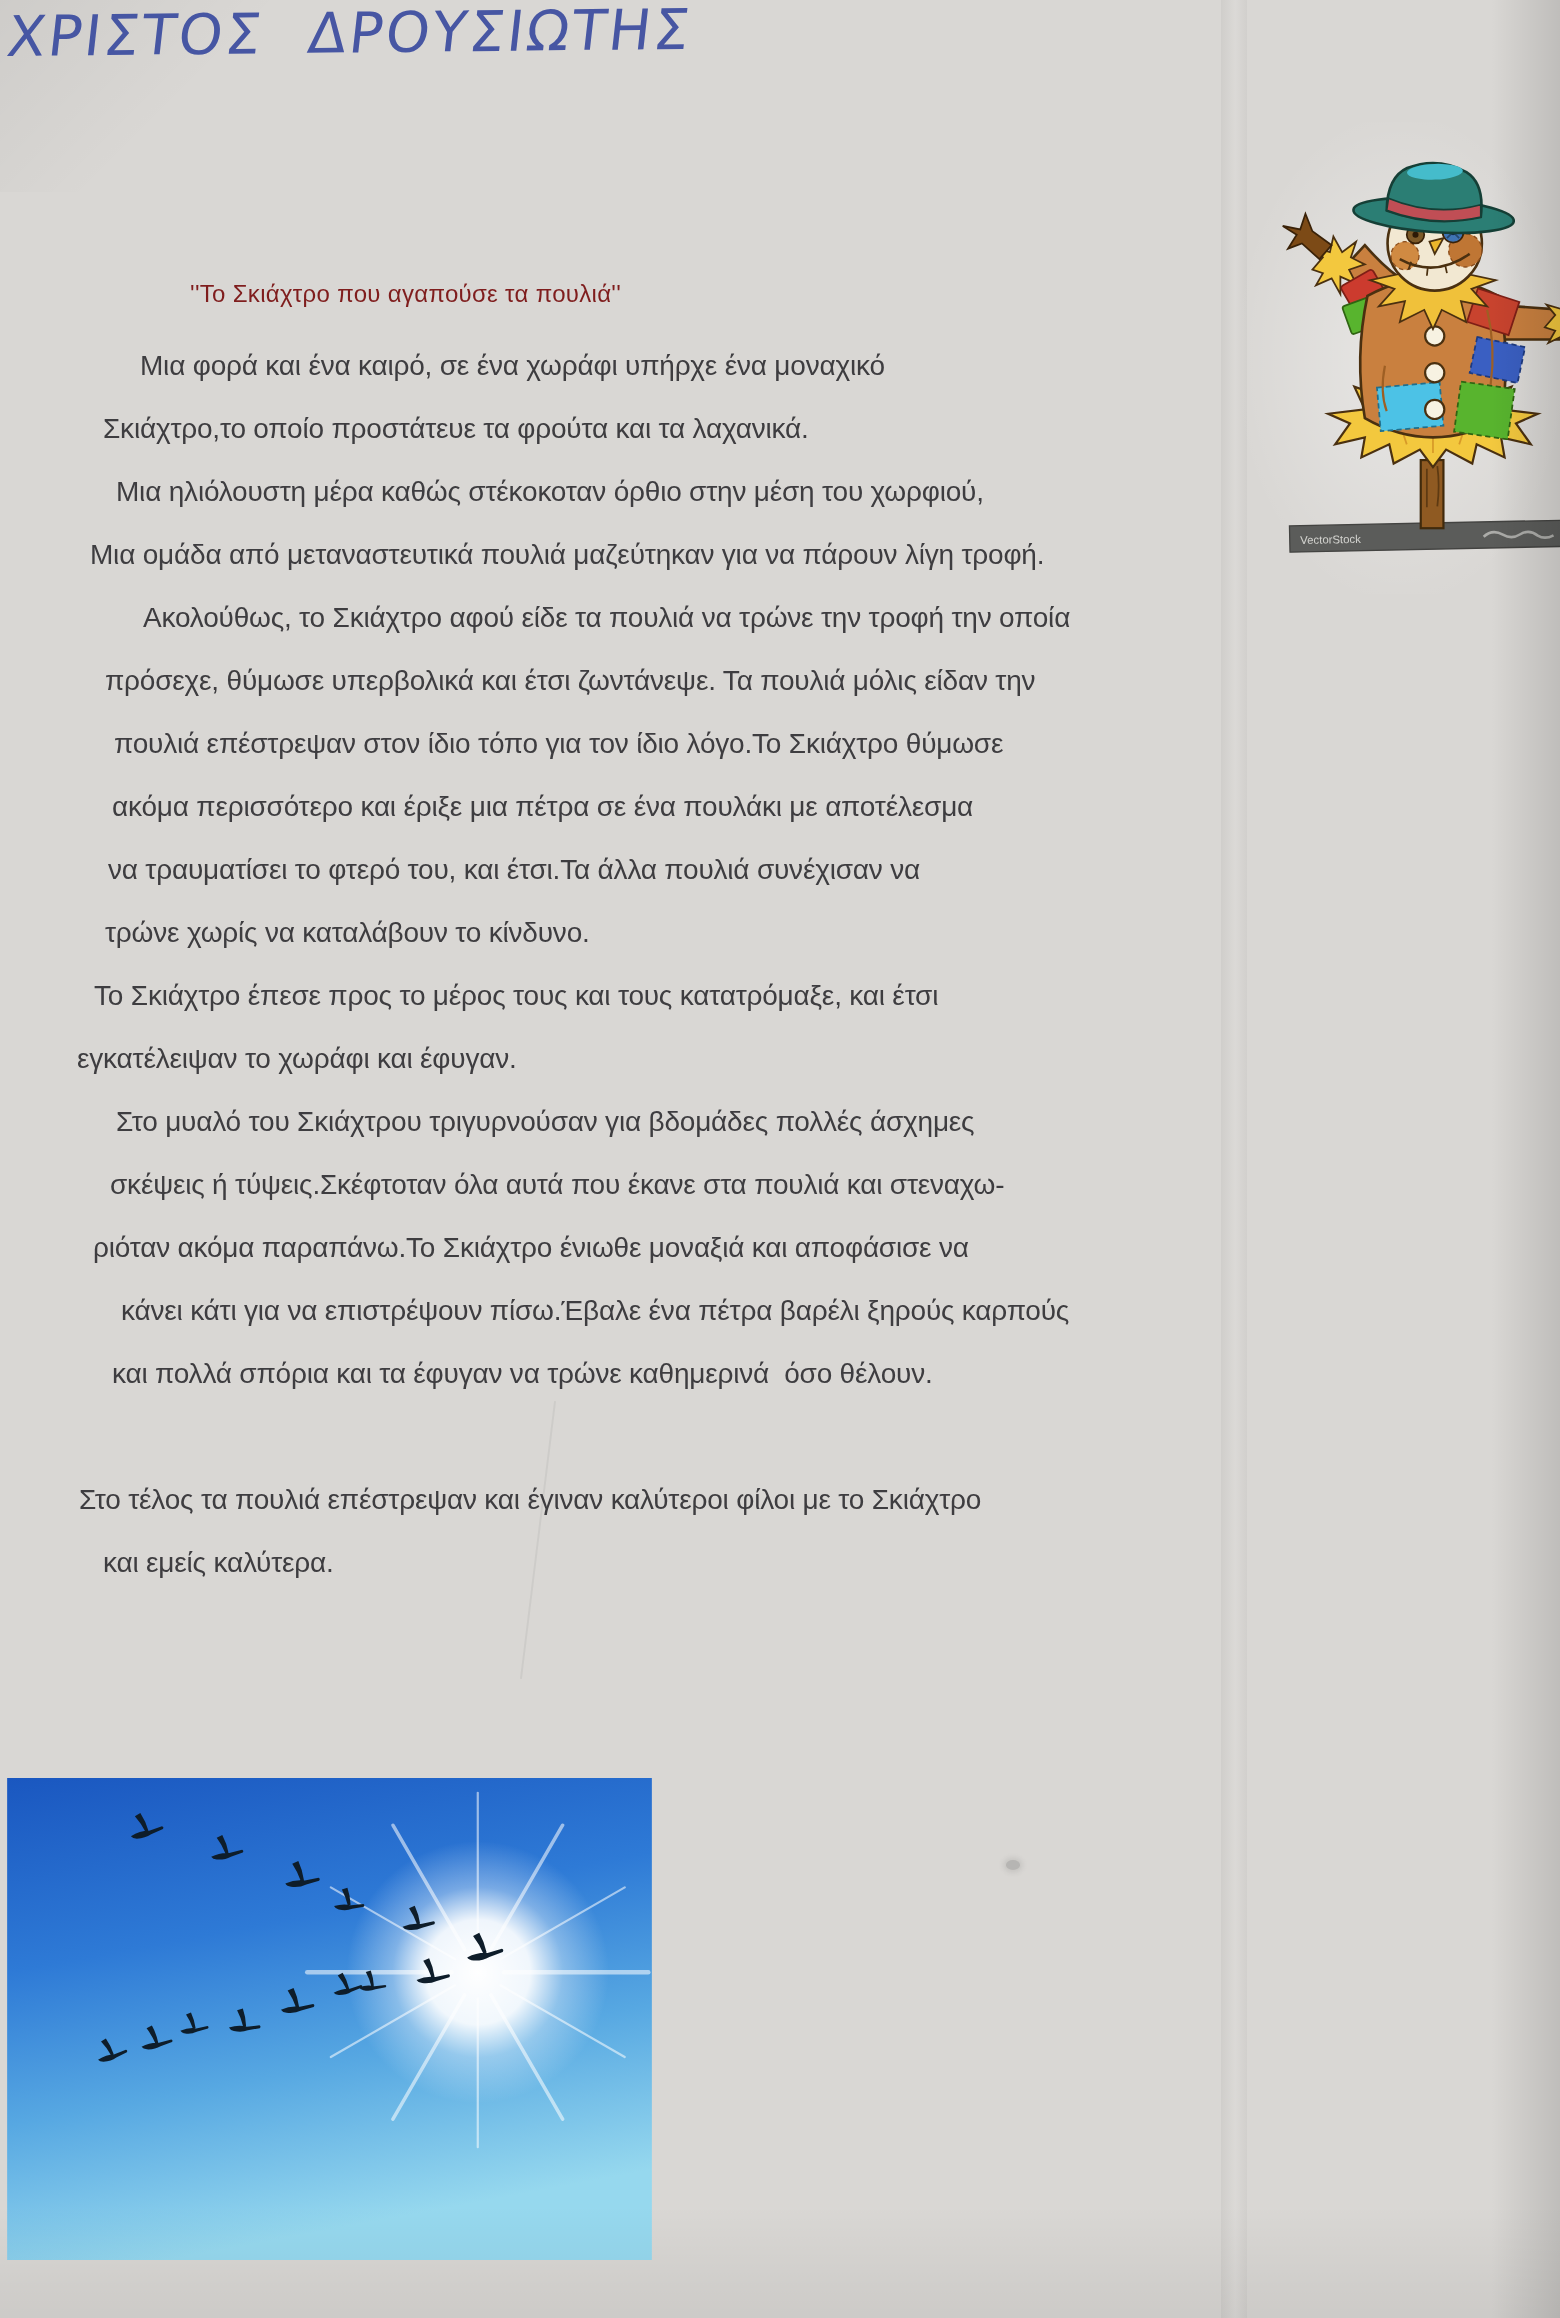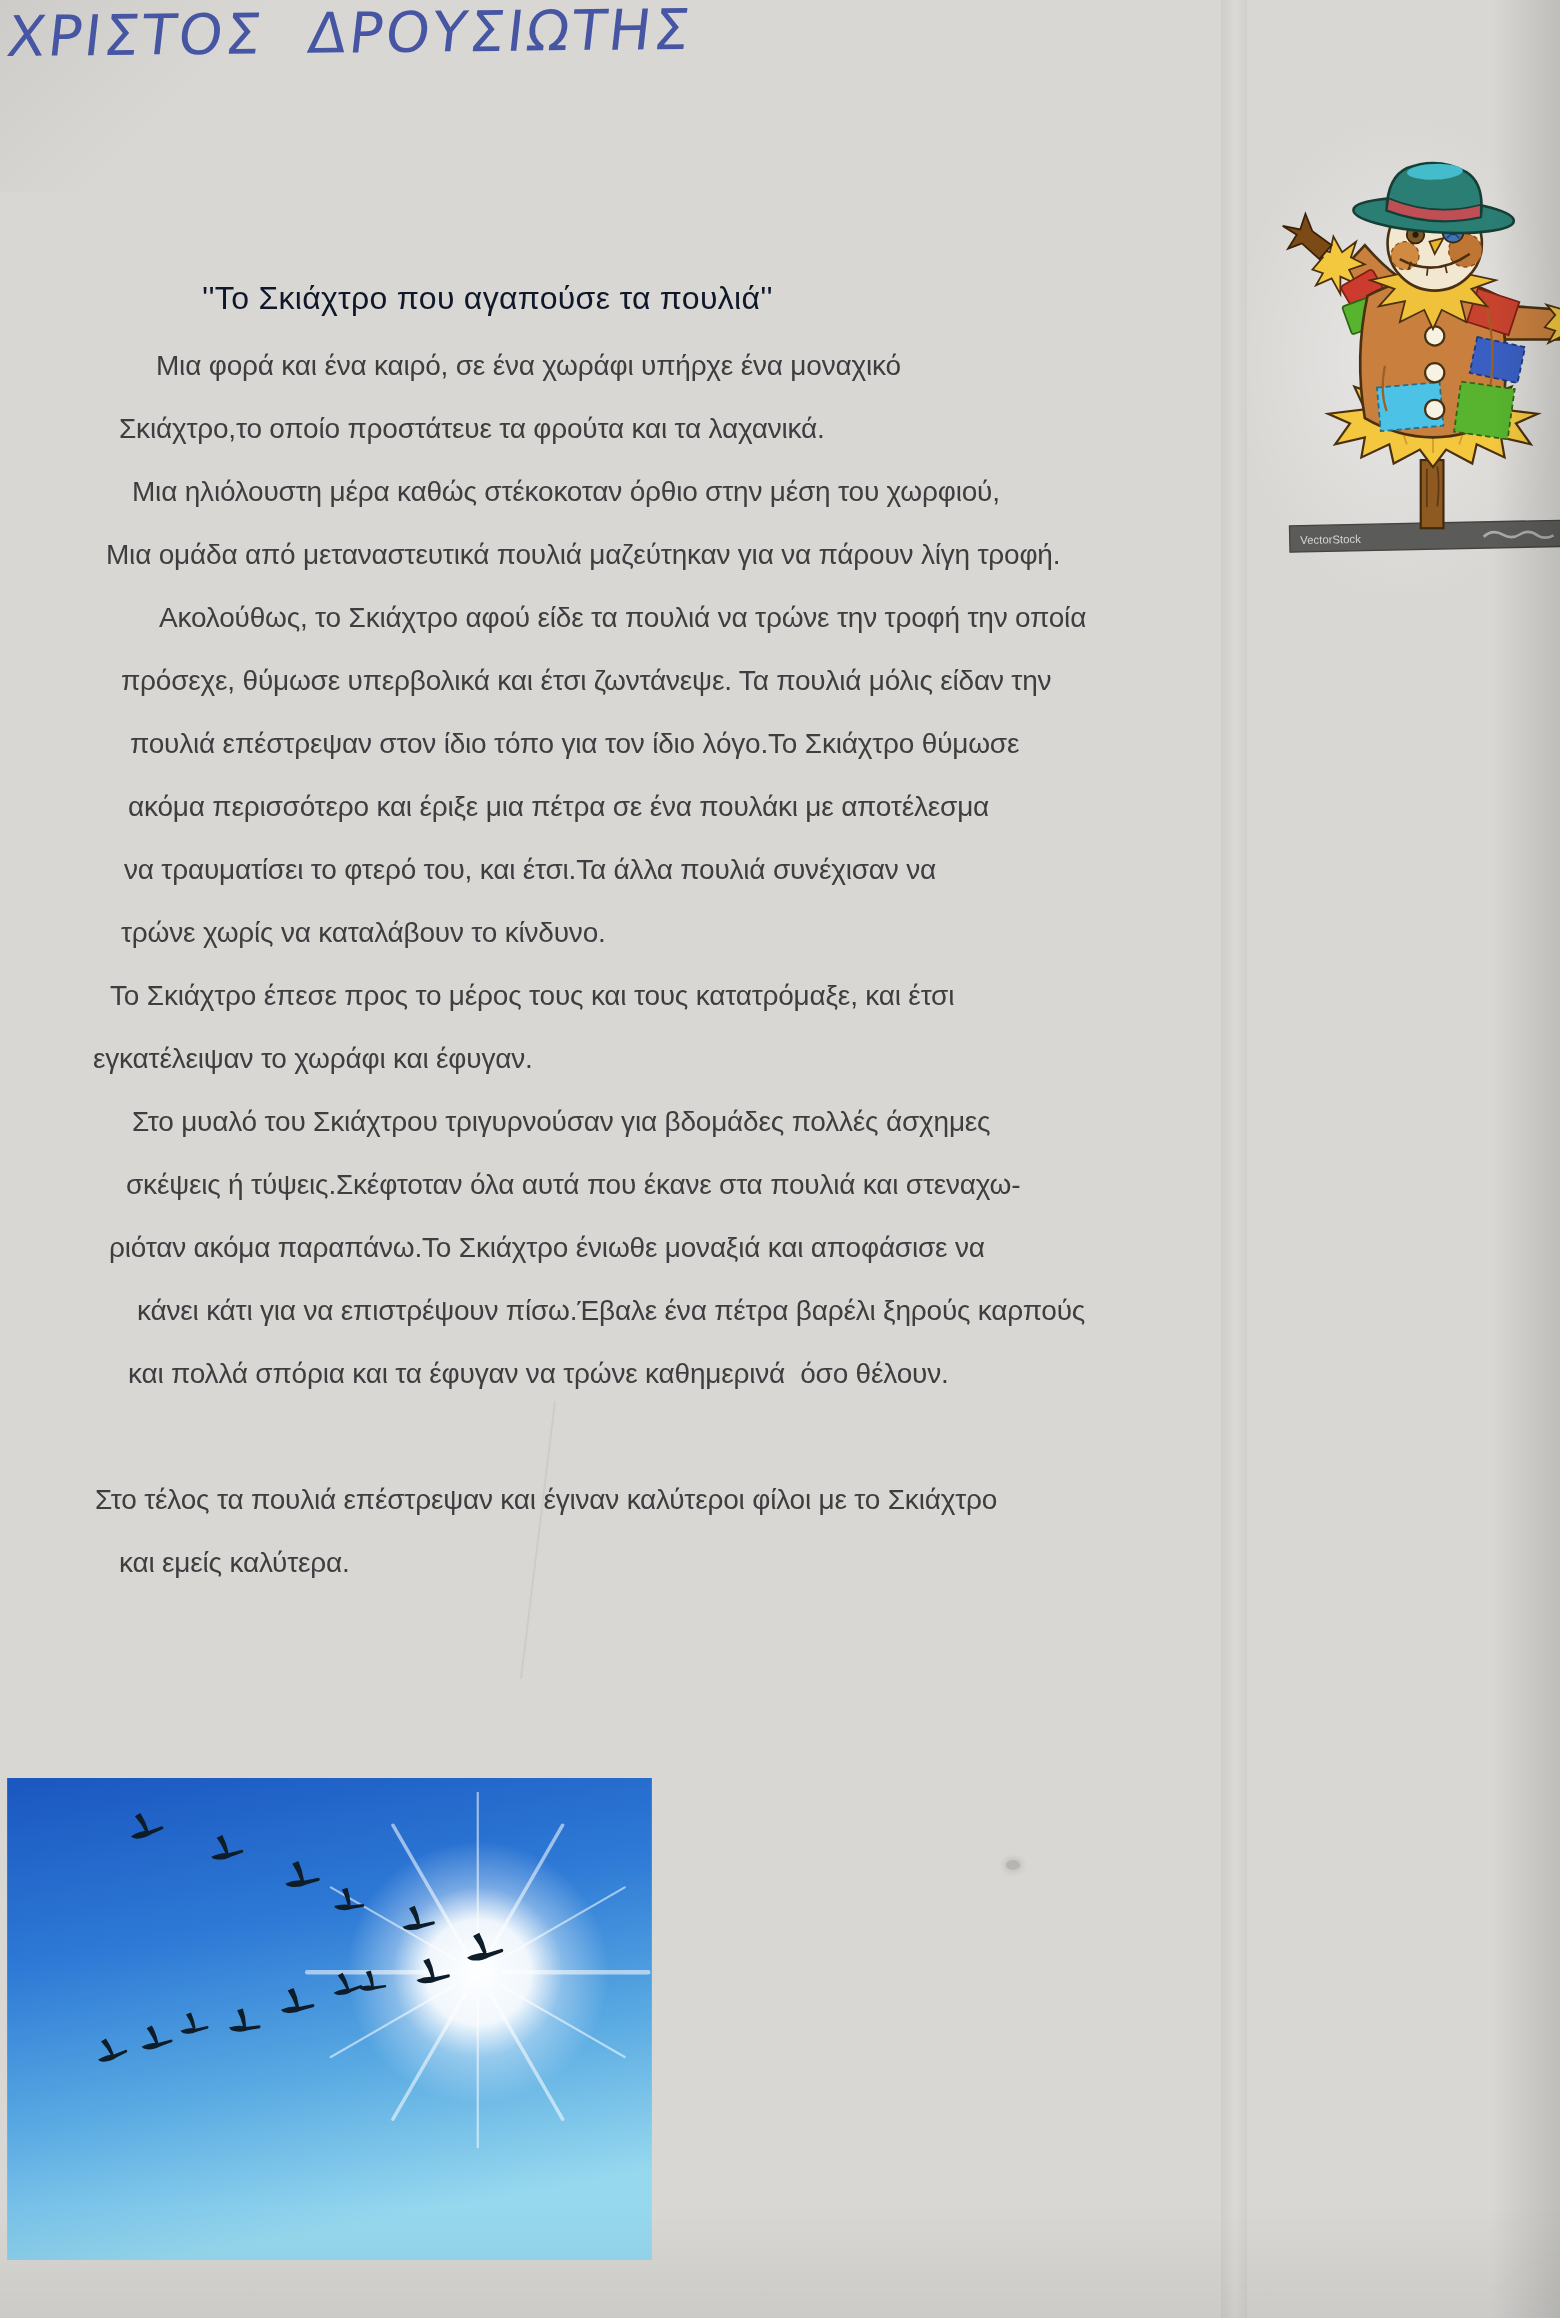--- a/index.html
+++ b/index.html
@@ -26,25 +26,25 @@
     background:rgba(0,0,0,.05); transform:rotate(7deg); }
 
   .author {
     position:absolute; left:10.5px; top:3.5px;
     font-family:"DejaVu Sans", sans-serif;
     font-size:56px; font-weight:400; color:#3c4da0; opacity:.93;
     letter-spacing:2.6px; word-spacing:24.5px; white-space:pre;
     transform:skewX(-7deg) rotate(-0.6deg); transform-origin:left top;
   }
   .story-title {
-    position:absolute; left:202px; top:280px;
-    font-size:32px; color:#0f172a; letter-spacing:0.3px; white-space:pre;
+    position:absolute; left:190px; top:280px;
+    font-size:24px; color:#7f1d1d; letter-spacing:0.3px; white-space:pre;
   }
   .story-text {
-    position:absolute; left:16px; top:334px; width:1242px;
+    position:absolute; left:0; top:334px; width:1242px;
   }
   .line {
     height:63px; display:flex; align-items:center;
     font-size:28px; color:#3e3d40; letter-spacing:-0.2px; white-space:pre;
   }
   .gap { height:63px; }
 
   .scarecrow { position:absolute; left:1267px; top:156px; width:297px; height:402px; }
   .birds-photo { position:absolute; left:7px; top:1778px; width:645px; height:482px; }
 </style>

